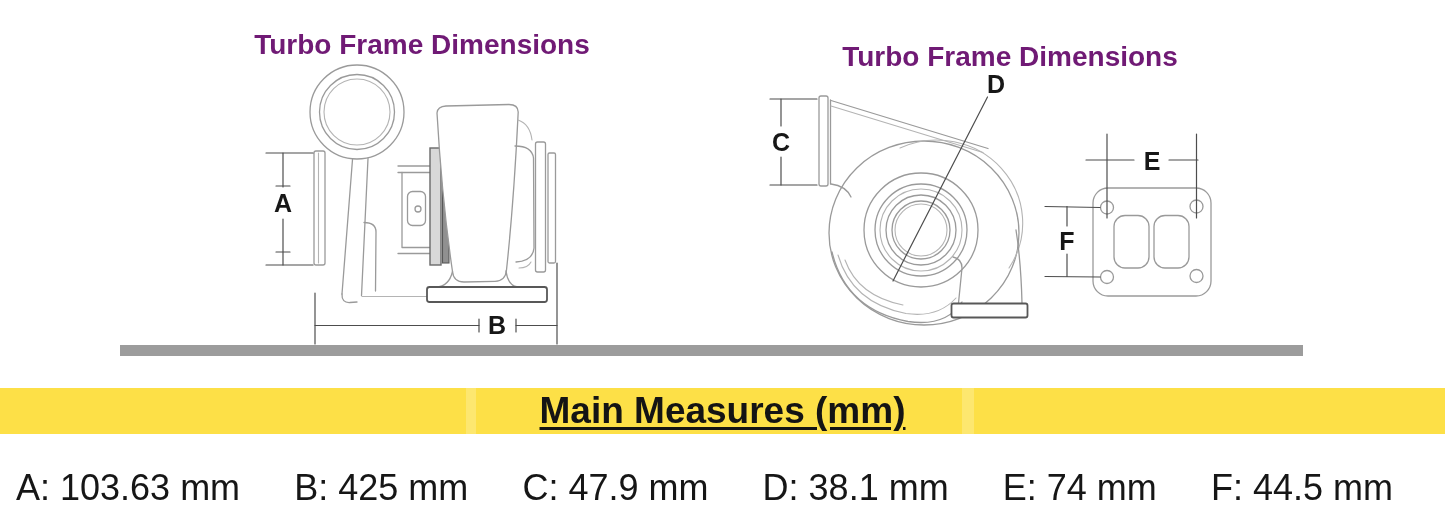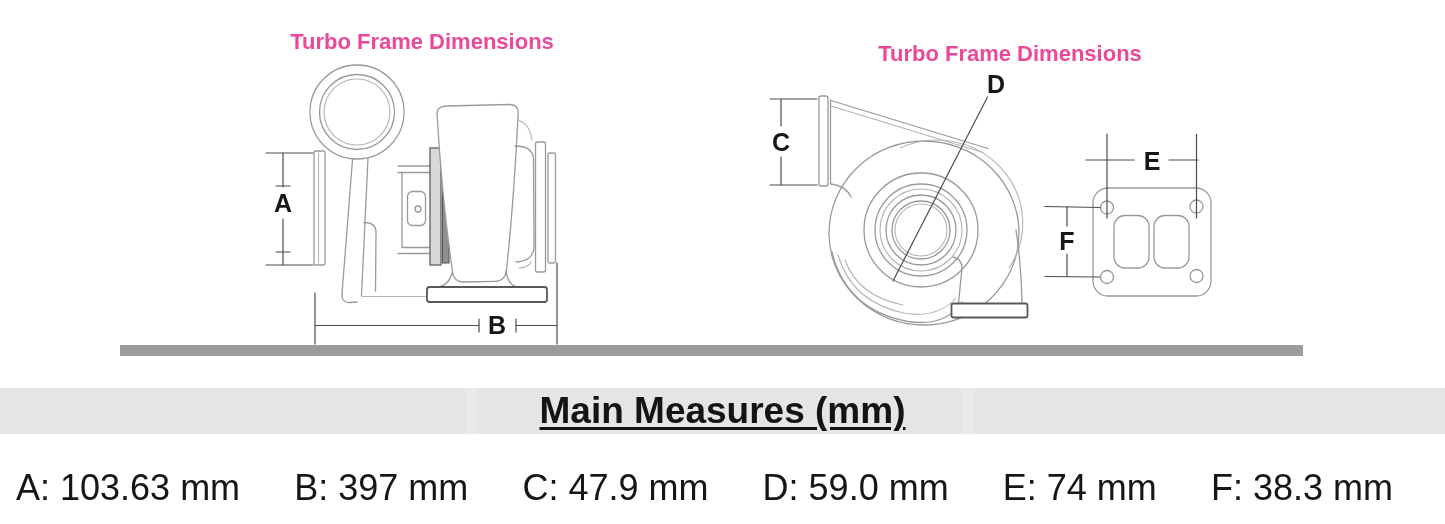--- a/index.html
+++ b/index.html
@@ -1,27 +1,27 @@
 <!DOCTYPE html>
 <html><head>
 <meta charset="utf-8">
 <style>
   html,body{margin:0;padding:0;background:#ffffff;}
   .stage{position:relative;width:1445px;height:524px;background:#ffffff;overflow:hidden;
          font-family:"Liberation Sans",sans-serif;}
   .diagram-title{position:absolute;transform:translateX(-50%);white-space:nowrap;
-                 font-weight:bold;font-size:22px;color:#ec4899;letter-spacing:0px;}
+                 font-weight:bold;font-size:28px;color:#701a75;letter-spacing:0px;}
   svg{position:absolute;left:0;top:0;}
   .ln{fill:none;stroke:#9a9a9a;stroke-width:1.3;stroke-linecap:round;stroke-linejoin:round;}
   .ln-lt{fill:none;stroke:#b4b4b4;stroke-width:1.1;stroke-linecap:round;}
   .ln-dk{fill:none;stroke:#585858;stroke-width:1.8;stroke-linecap:round;}
   .fill-w{fill:#ffffff;}
   .dim{fill:none;stroke:#4d4d4d;stroke-width:1.2;stroke-linecap:round;}
   .dimtxt{font-family:"Liberation Sans",sans-serif;font-weight:bold;font-size:25px;fill:#171717;}
-  .banner{position:absolute;left:0;top:388px;width:1445px;height:46px;background:#e5e5e5;
+  .banner{position:absolute;left:0;top:388px;width:1445px;height:46px;background:#fde047;
           display:flex;align-items:center;justify-content:center;}
   .banner-text{font-weight:bold;font-size:37px;color:#141414;text-decoration:underline;
                text-decoration-thickness:3px;text-underline-offset:4px;white-space:nowrap;}
   .banner-strip{position:absolute;top:0;height:46px;background:rgba(255,255,255,0.22);}
   .measures{position:absolute;left:0;top:467px;width:1445px;box-sizing:border-box;
             padding:0 52px 0 16px;display:flex;justify-content:space-between;
             font-size:36px;color:#161616;white-space:nowrap;}
 </style>
 </head>
 <body>
@@ -187,20 +187,20 @@
   <div class="diagram-title" style="left:1010px;top:41px;">Turbo Frame Dimensions</div>
 
   <div class="banner">
     <div class="banner-strip" style="left:466px;width:10px;"></div>
     <div class="banner-strip" style="left:962px;width:12px;"></div>
     <span class="banner-text">Main Measures (mm)</span>
   </div>
 
   <div class="measures">
     <span>A: 103.63 mm</span>
-    <span>B: 397 mm</span>
+    <span>B: 425 mm</span>
     <span>C: 47.9 mm</span>
-    <span>D: 59.0 mm</span>
+    <span>D: 38.1 mm</span>
     <span>E: 74 mm</span>
-    <span>F: 38.3 mm</span>
+    <span>F: 44.5 mm</span>
   </div>
 
 </div>
 
 </body></html>

